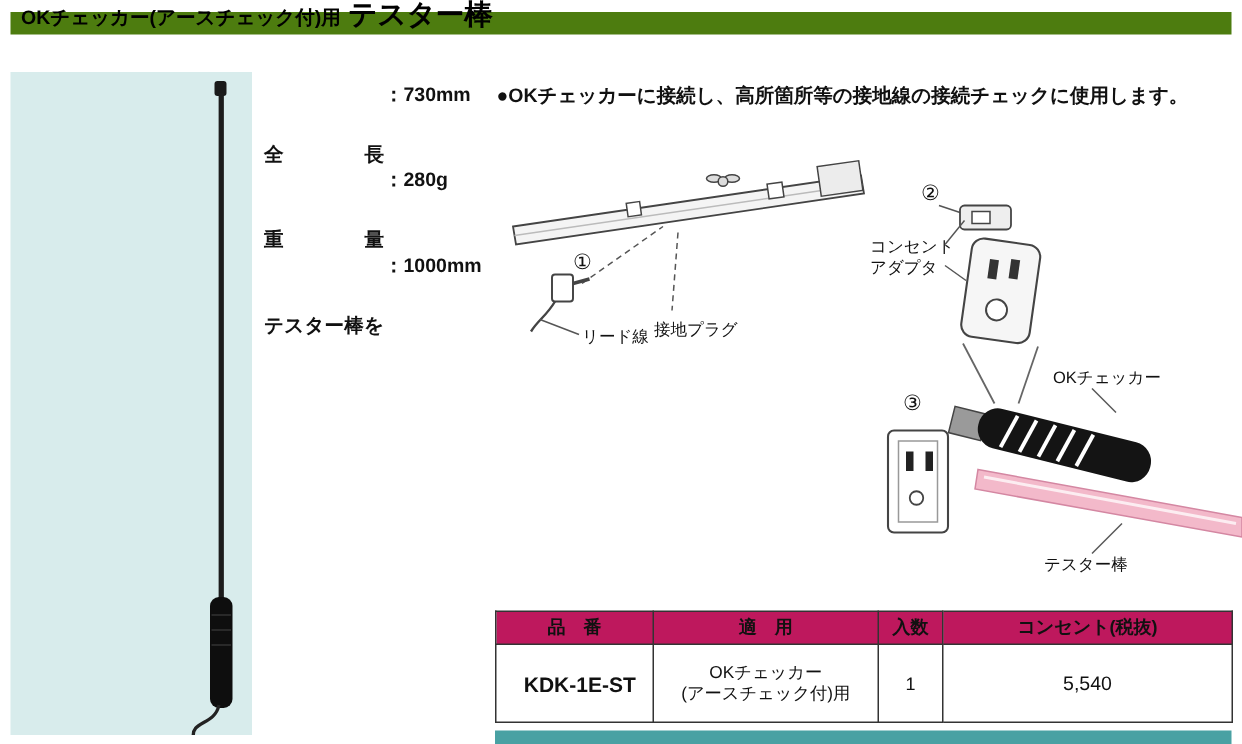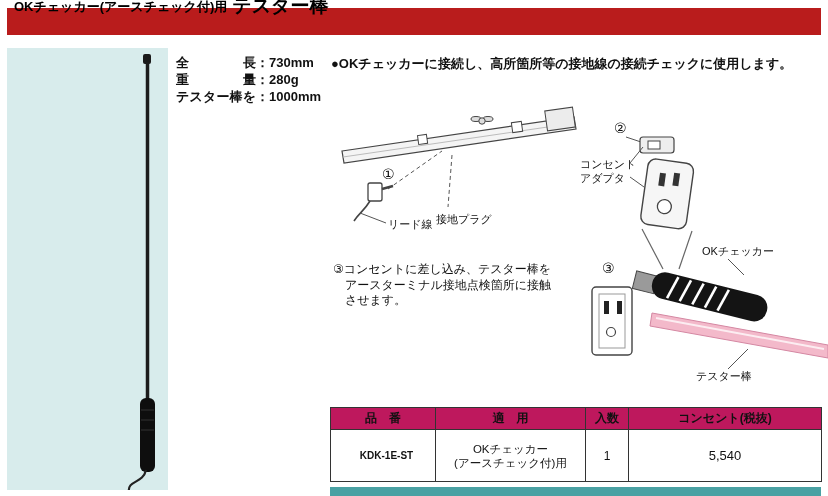--- a/index.html
+++ b/index.html
@@ -1,44 +1,44 @@
 <!DOCTYPE html>
 <html><head>
 <meta charset="utf-8">
 <style>
   * { margin:0; padding:0; box-sizing:border-box; }
   html,body { width:828px; height:496px; background:#ffffff; overflow:hidden;
     font-family:"Liberation Sans","DejaVu Sans",sans-serif; color:#111; position:relative; }
 
-  .header-bar { position:absolute; left:7px; top:8px; width:814px; height:27px;
-    background:#b91c1c; display:flex; align-items:flex-end; padding:0 0 20px 7px; gap:5px; }
+  .header-bar { position:absolute; left:7px; top:8px; width:814px; height:15px;
+    background:#4d7c0f; display:flex; align-items:flex-end; padding:0 0 3px 7px; gap:5px; }
   .header-prefix { font-size:13px; font-weight:bold; color:#000; line-height:1; padding-bottom:2px; }
   .header-title  { font-size:19px; font-weight:bold; color:#000; line-height:1; }
 
   .photo-panel { position:absolute; left:7px; top:48px; width:161px; height:442px; background:#d8ecec; }
 
   .specs { position:absolute; left:176px; top:54px; font-size:13px; font-weight:bold; line-height:17px; }
   .spec-row { display:flex; white-space:nowrap; }
-  .spec-label { display:inline-block; width:80px; text-align-last:justify; }
+  .spec-label { display:inline-block; width:80px; text-align-last:justify;margin-top:40px; }
 
   .description { position:absolute; left:331px; top:55px; width:494px; font-size:13px; font-weight:bold; }
 
   .steps { position:absolute; left:333px; top:262px; width:255px; font-size:12px; line-height:15.5px; }
   .step { white-space:pre-line; margin-bottom:4px; }
 
   .diagram-svg { position:absolute; left:330px; top:95px; }
   .diagram-svg text { font-size:11px; fill:#111; font-family:"Liberation Sans","DejaVu Sans",sans-serif; }
   .diagram-svg text.num { font-size:14px; }
 
   .price-table { position:absolute; left:330px; top:407px; width:491px;
     border-collapse:collapse; table-layout:fixed; font-size:12px; }
   .price-table th, .price-table td { border:1px solid #333; text-align:center; }
   .price-table th { background:#be185d; font-weight:bold; height:22px; font-size:12px; }
   .price-table td { height:52px; background:#fff; }
-  .cell-part { font-weight:bold; font-size:10px; text-align:left; padding-left:7px;margin-top:20px; }
+  .cell-part { font-weight:bold; font-size:14px; text-align:left; padding-left:7px;margin-top:20px; }
   .cell-app  { font-size:11.5px; white-space:pre-line; line-height:14px; }
   .cell-price{ font-size:13px; }
 
   .bottom-bar { position:absolute; left:330px; top:487px; width:491px; height:9px; background:#49a1a3; }
 </style>
 </head>
 <body>
 
 <div class="header-bar">
   <span class="header-prefix">OKチェッカー(アースチェック付)用</span>
@@ -149,23 +149,20 @@
     </g>
   </g>
   <text x="372" y="160">OKチェッカー</text>
   <line x1="398" y1="164" x2="414" y2="180" stroke="#555" stroke-width="1"></line>
 
   <text x="366" y="285">テスター棒</text>
   <line x1="398" y1="274" x2="418" y2="254" stroke="#555" stroke-width="1"></line>
 </svg>
 
 <div class="steps">
-  <div class="step">③コンセントに差し込み、テスター棒を
-　アースターミナル接地点検箇所に接触
-　させます。</div>
 </div>
 
 <table class="price-table">
   <colgroup>
     <col style="width:105px">
       <col style="width:150px">
       <col style="width:43px">
       <col style="width:193px">
   </colgroup>
   <thead>

